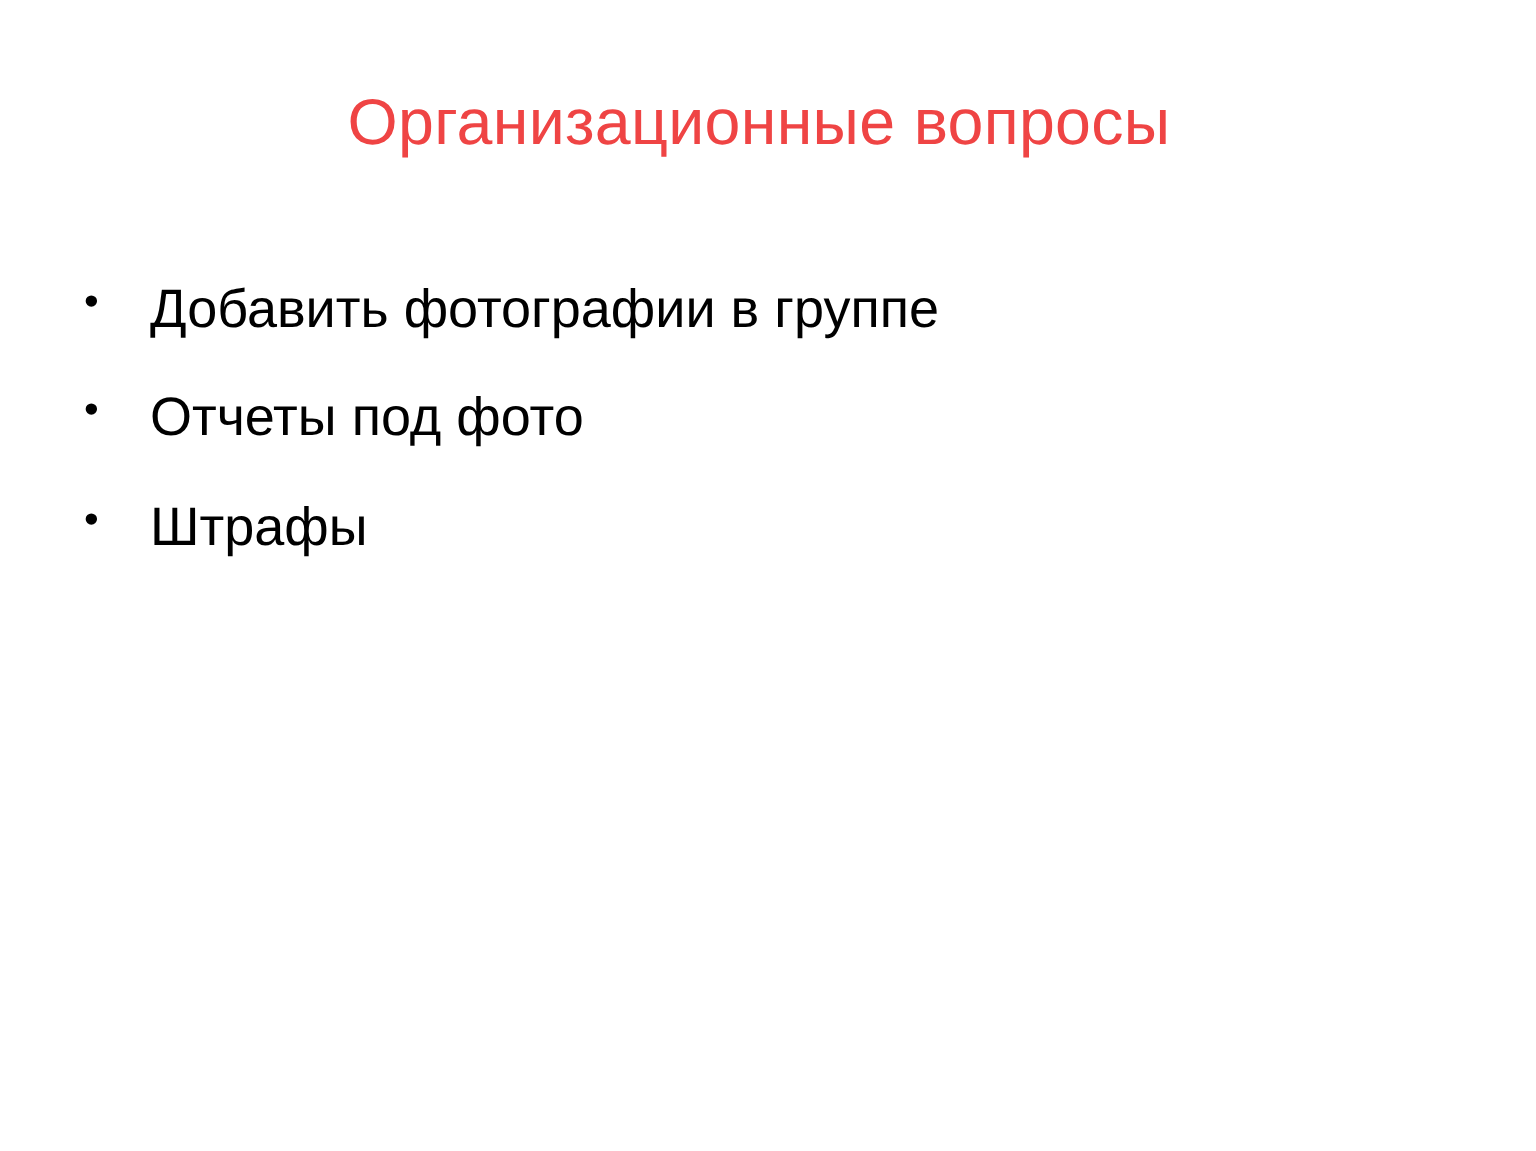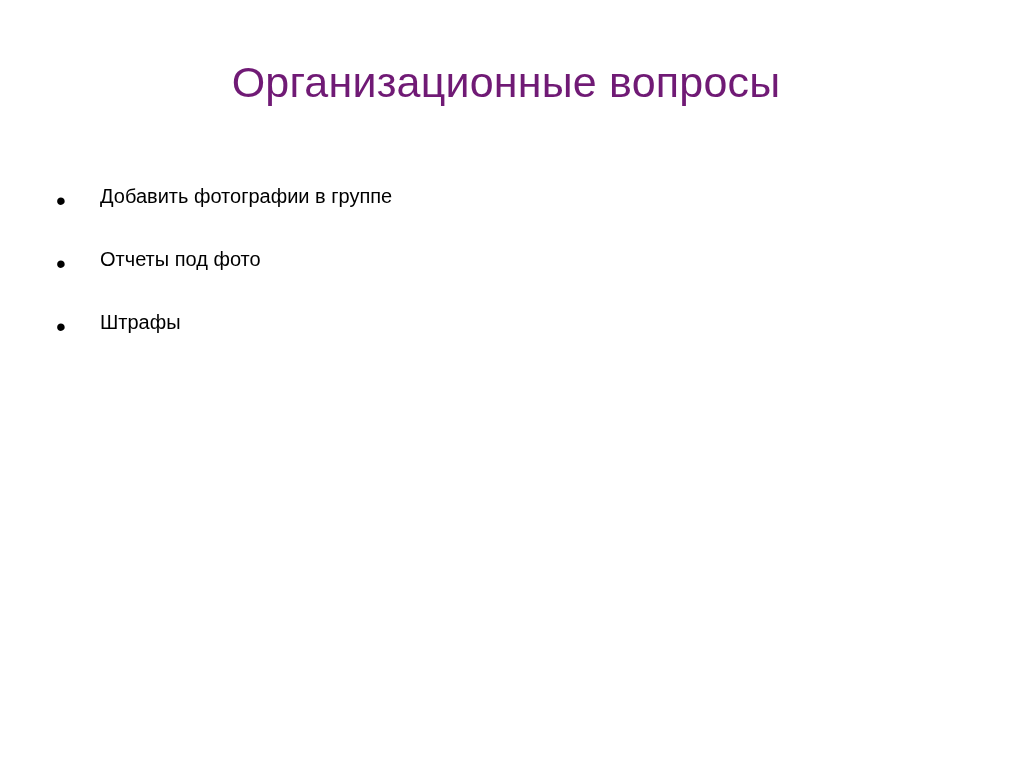--- a/index.html
+++ b/index.html
@@ -21,21 +21,21 @@
   }
   .slide-title {
     position: absolute;
     left: 0;
     right: 12px;
     top: 58px;
     text-align: center;
     font-size: 43px;
     font-weight: normal;
     letter-spacing: 0.2px;
-    color: #701a75;
+    color: #ef4444;
     line-height: 1.15;
     margin: 0;
     padding: 0 70px;
     box-sizing: border-box;
   }
   .bullet-list {
     position: absolute;
     left: 56px;
     top: 185px;
     right: 60px;
@@ -54,21 +54,21 @@
   .bullet-dot {
     flex: 0 0 auto;
     width: 44px;
     font-size: 28px;
     line-height: 1.15;
     text-align: left;
     color: #000000;
   }
   .bullet-text {
     flex: 1 1 auto;
-    font-size: 20px;
+    font-size: 36px;
     line-height: 1.15;
   }
 </style>
 </head>
 <body>
 
 <div class="slide">
 
   <h1 class="slide-title">Организационные вопросы</h1>
 

